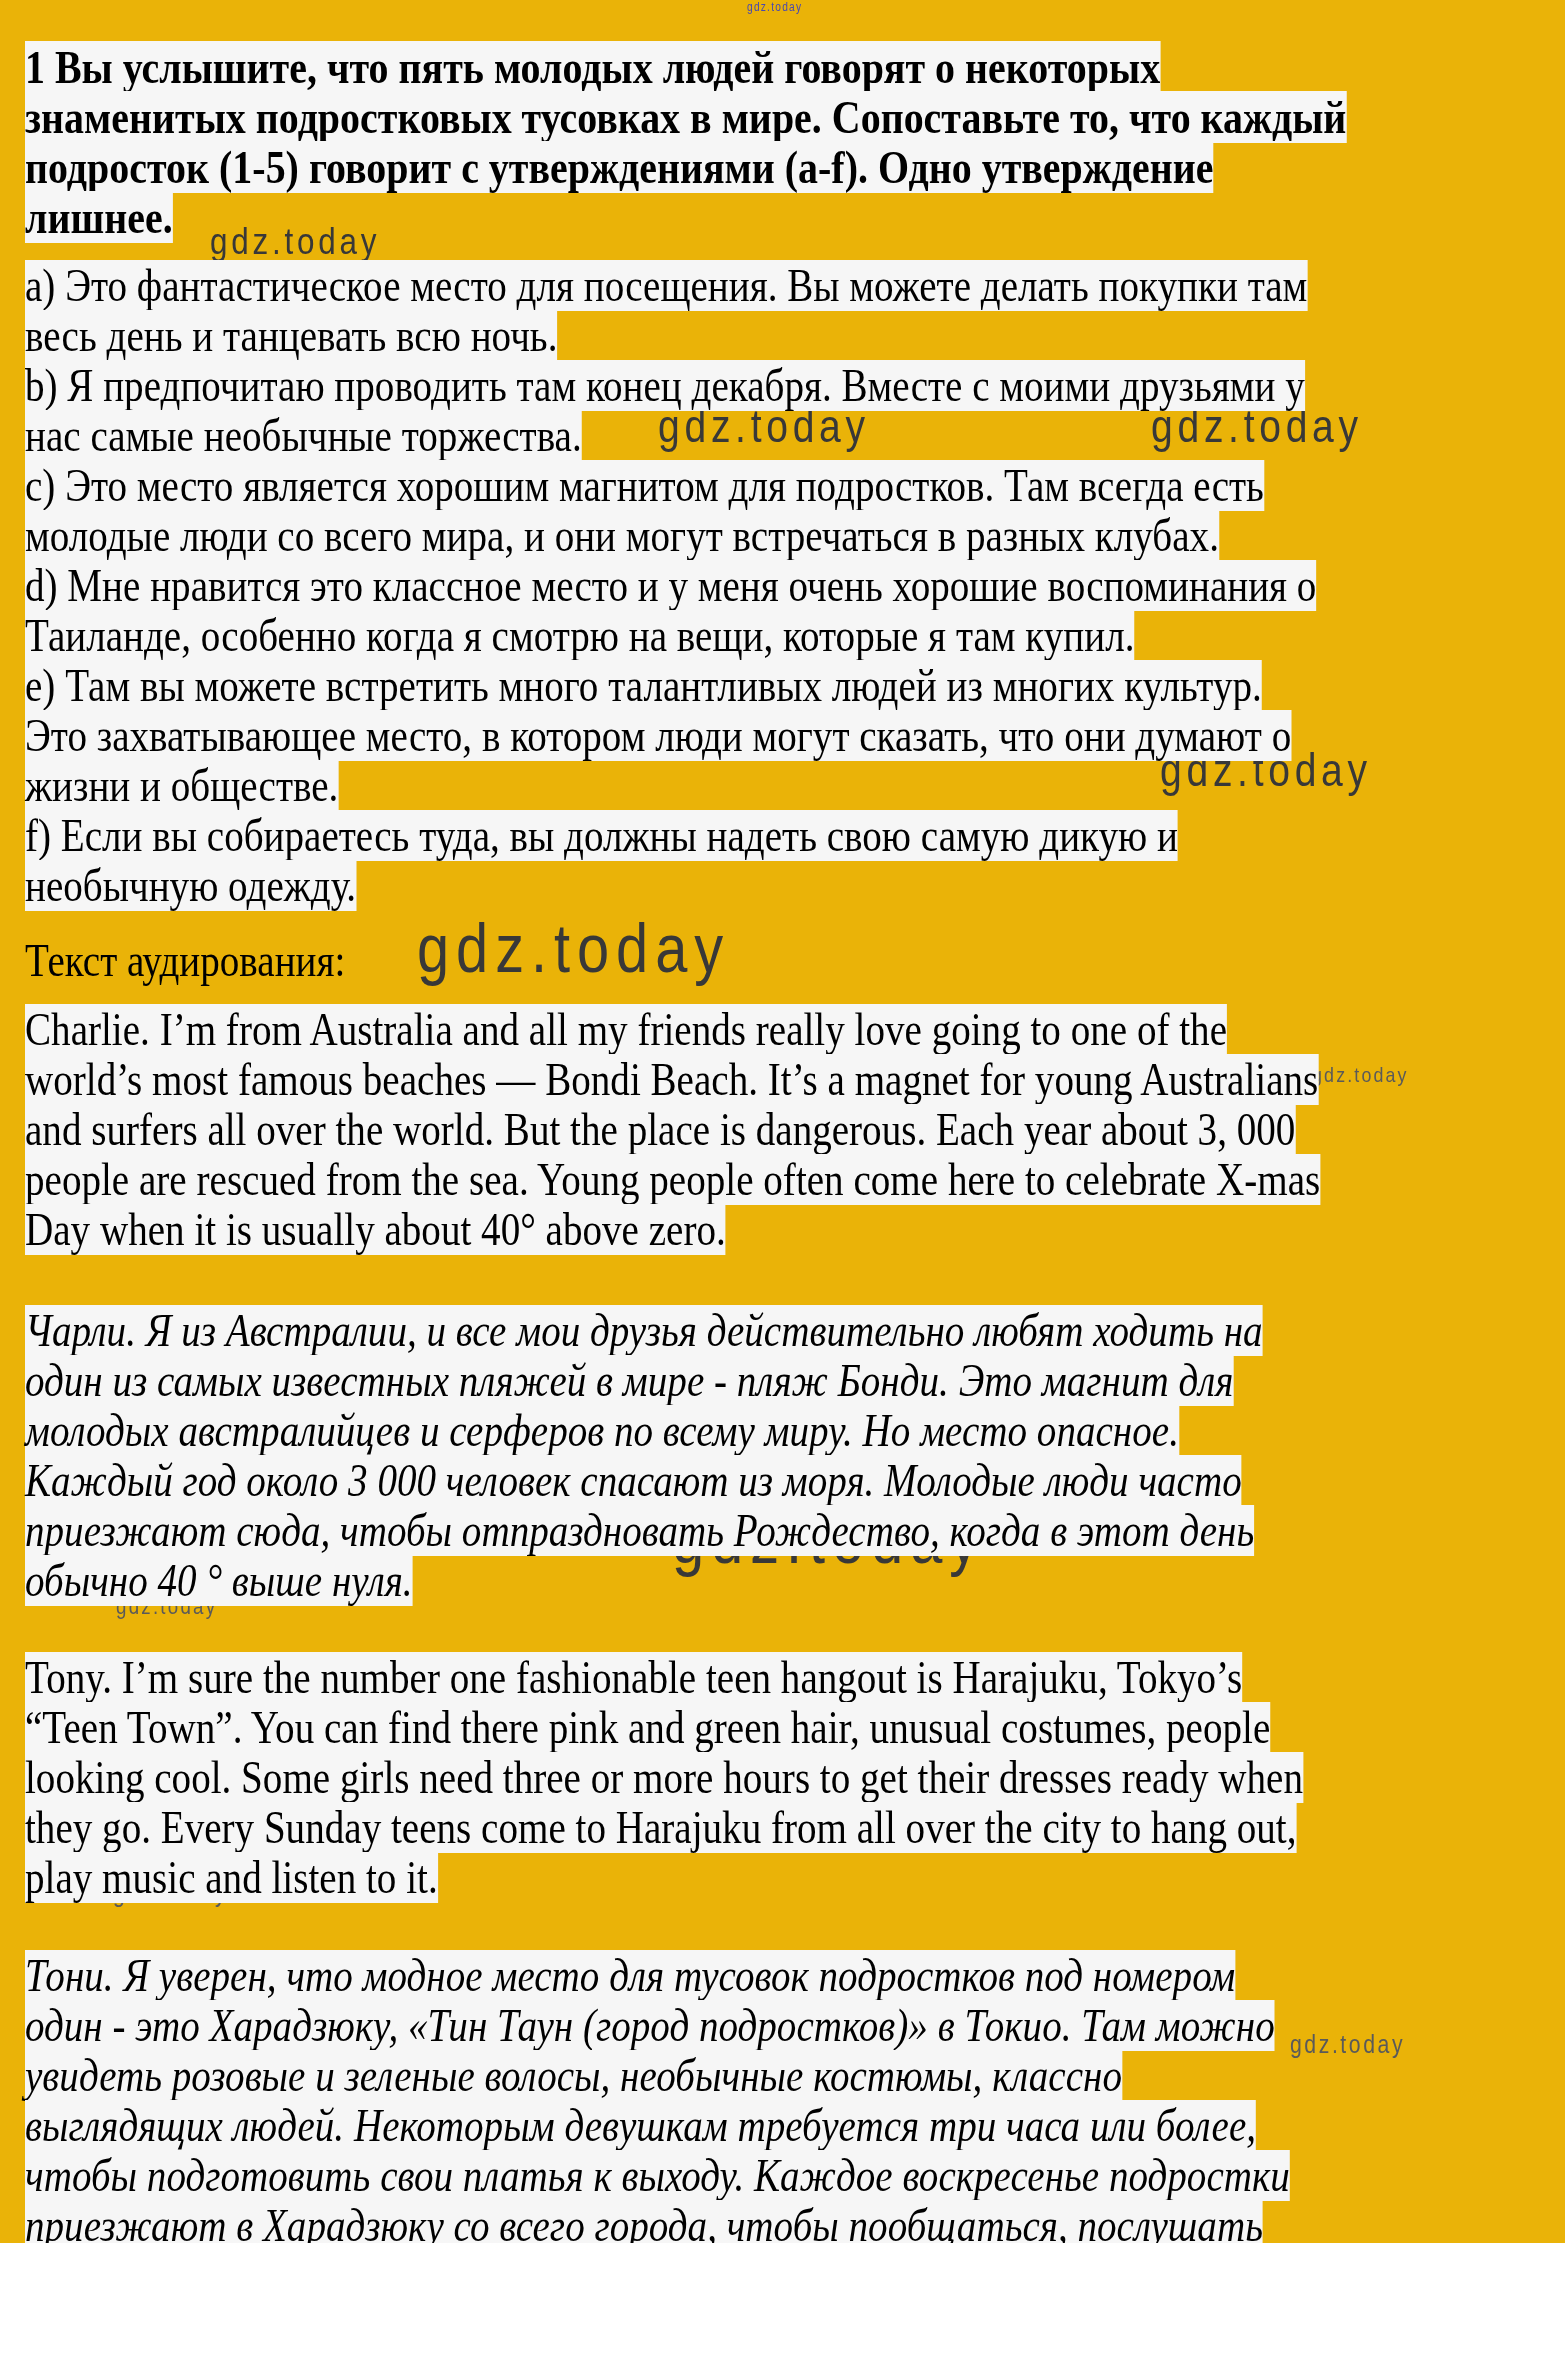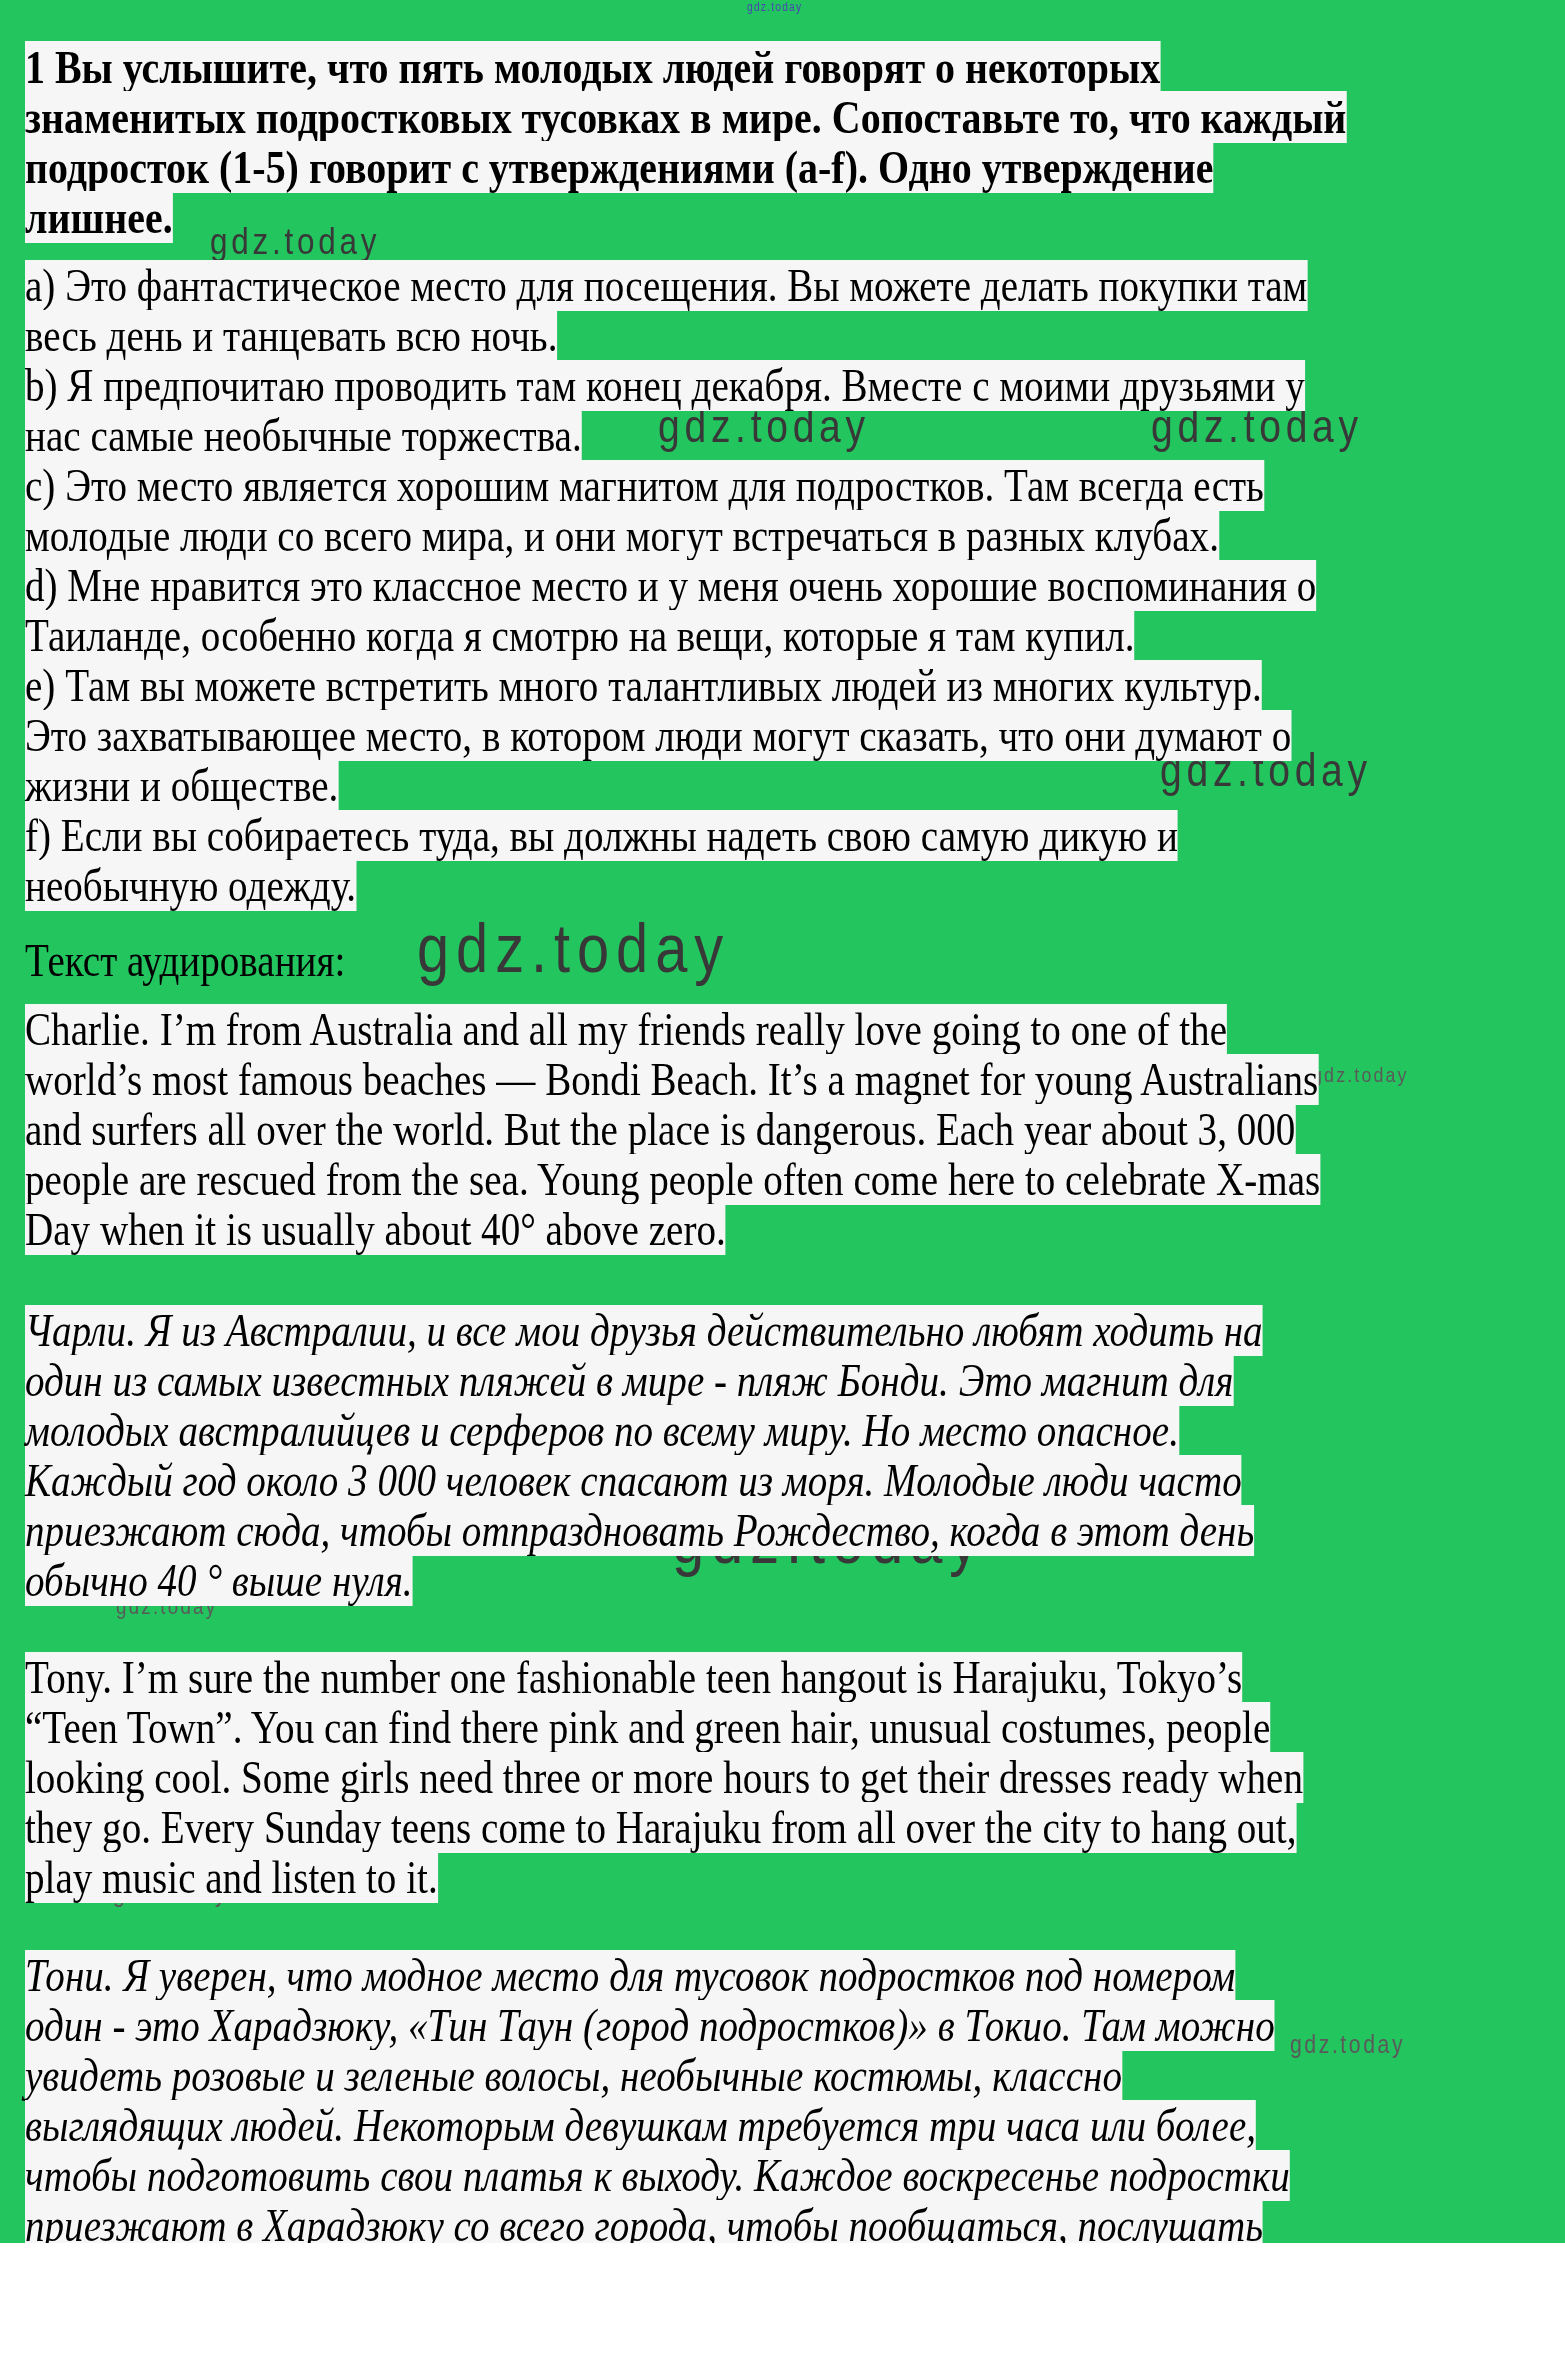--- a/index.html
+++ b/index.html
@@ -1,19 +1,19 @@
 <!DOCTYPE html>
 <html lang="ru" style="font-size:12px"><head>
 <meta charset="utf-8">
 <style>
   html,body{margin:0;padding:0;background:#ffffff;}
   #page{
     position:relative;
     width:1566px;height:2243px;
-    background:#22c55e;
+    background:#eab308;
     overflow:hidden;
     font-family:"Liberation Serif","DejaVu Serif",serif;
     color:#000000;
   }
   .block{
     position:absolute;
     left:24.5px;
     line-height:50px;
     white-space:nowrap;
     transform:scaleX(0.85);

